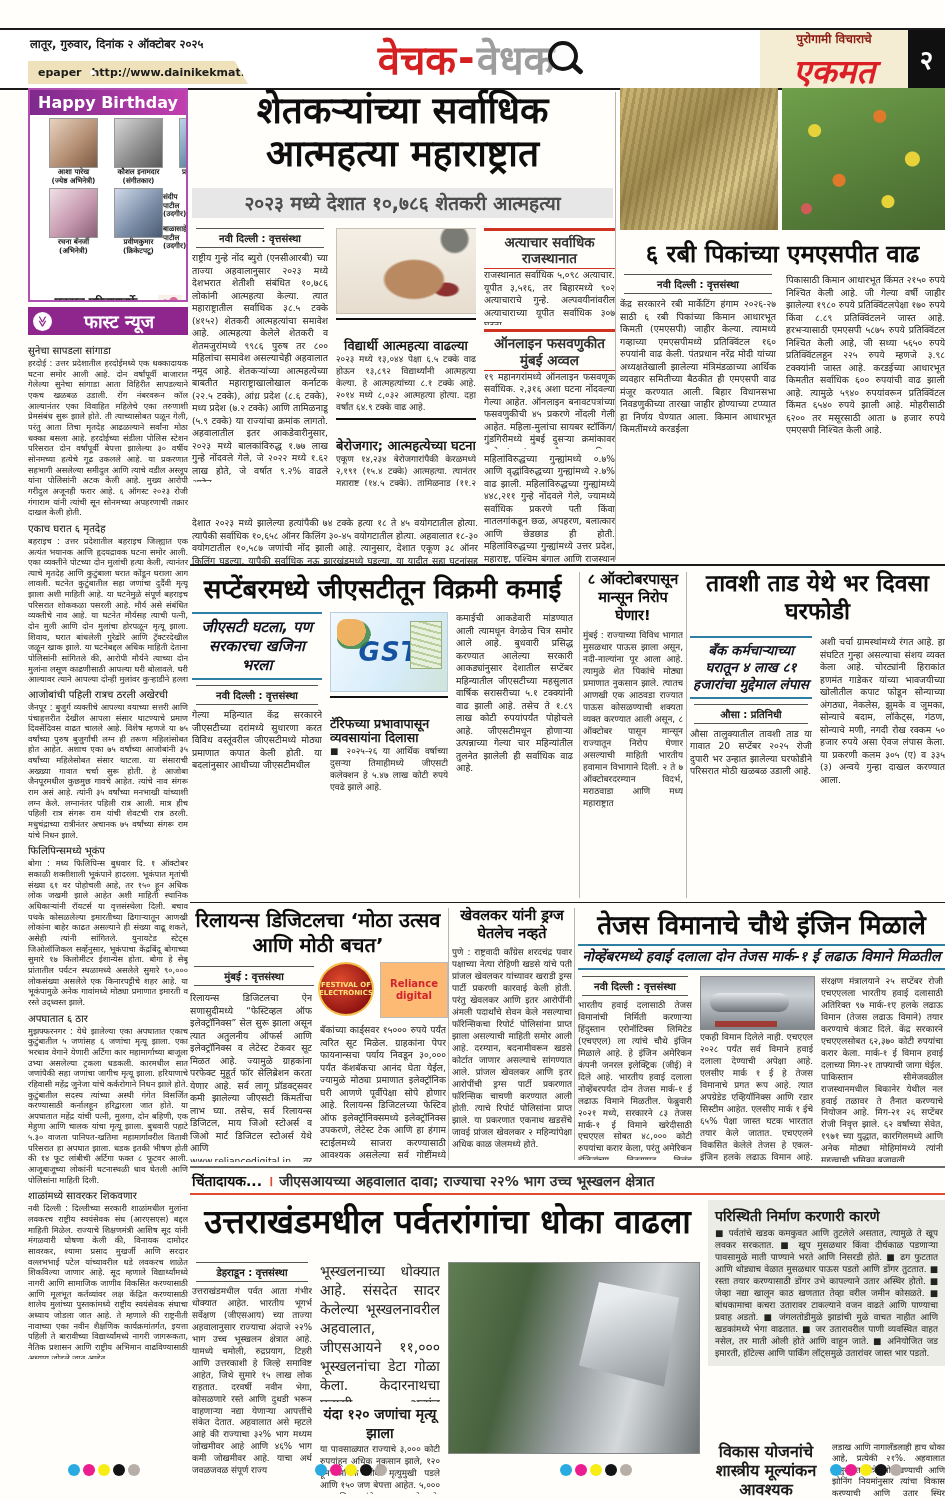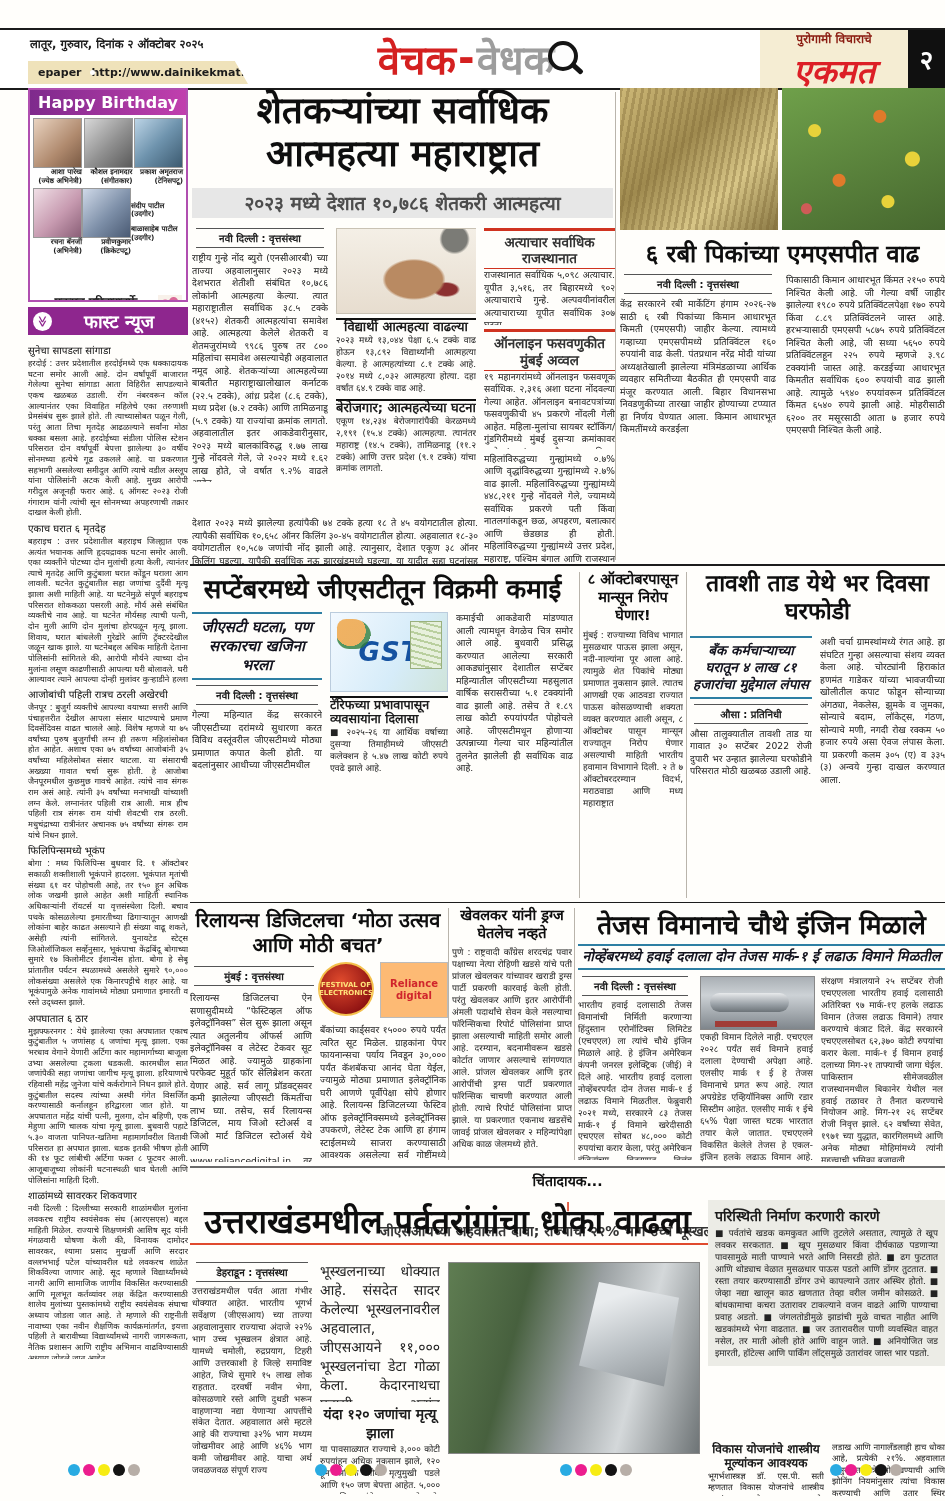--- a/index.html
+++ b/index.html
@@ -25,21 +25,21 @@
   .magnifier .lens{position:absolute;left:2px;top:2px;width:22px;height:22px;border:4px solid #141414;border-radius:50%;background:rgba(250,250,250,.4);}
   .magnifier .handle{position:absolute;left:24px;top:27px;width:14px;height:5px;background:#141414;border-radius:2px;transform:rotate(42deg);}
   .brandbox{left:760px;top:0;width:148px;height:58px;background:#f5edd3;display:flex;flex-direction:column;align-items:center;justify-content:space-between;}
   .brand-tag{font-size:12px;font-weight:bold;color:#8b1d12;}
   .brand-name{font-size:33px;font-weight:900;font-style:italic;color:#dc1f26;line-height:1;}
   .pagenum{left:908px;top:0;width:37px;height:58px;background:#101010;color:#fff;font-size:26px;font-weight:bold;display:flex;align-items:center;justify-content:center;}
   
   .bday{left:28px;top:88px;width:160px;height:214px;border:2px solid #b04fb0;background:#fff;box-sizing:border-box;overflow:hidden;}
   .bday-hd{height:25px;background:linear-gradient(90deg,#7e2a8c,#c13fae);color:#fff;font-size:16px;font-weight:bold;display:flex;align-items:center;justify-content:center;}
   .bd-row{display:flex;justify-content:space-between;padding:3px 3px 0 3px;}
-  .bd-cell{width:49px;text-align:right;}
+  .bd-cell{width:49px;text-align:center;margin-left:16px;}
   .bd-photo{width:47px;height:48px;margin:0 auto;border:1px solid #999;}
   .f1{background:linear-gradient(135deg,#e9d3c0,#b08a6e 60%,#7a5a44);}
   .f2{background:linear-gradient(135deg,#d8d8d8,#8f8f8f 55%,#5a5a5a);}
   .f3{background:linear-gradient(135deg,#bcd4e6,#6e93ad 50%,#3c5a70);}
   .f4{background:linear-gradient(135deg,#f0dfe6,#c79ab0 55%,#8a5f77);}
   .f5{background:linear-gradient(135deg,#cfd9e8,#7d8fa8 55%,#4a5a73);}
   .bd-name{font-size:7.2px;font-weight:bold;line-height:1.2;}
   .bd-side{width:52px;display:flex;flex-direction:column;justify-content:center;gap:6px;}
   .bd-greet{display:flex;align-items:flex-start;padding:2px 4px;margin-top:37px;}
   .bd-greet-txt{font-size:12px;font-weight:bold;line-height:1.25;flex:1;text-align:center;}
@@ -80,26 +80,26 @@
   .ph-gst::after{content:"";position:absolute;right:5px;top:8px;width:30px;height:46px;background:repeating-linear-gradient(15deg,#e7f0dc 0 4px,#b9cf9e 4px 6px);border:1px solid #9ab07e;}
   .ph-engine{background:linear-gradient(180deg,#a9afb4 0%,#cdd2d6 35%,#7f868c 100%);position:relative;border:1px solid #888;}
   .ph-engine::before{content:"";position:absolute;left:8%;top:30%;width:70%;height:38%;border-radius:10px;background:linear-gradient(180deg,#e8eaec,#9aa1a7 60%,#6c7378);}
   .ph-engine::after{content:"";position:absolute;left:12%;bottom:4%;width:55%;height:12%;background:#a03c36;}
   .ph-landslide{background:
      linear-gradient(105deg,#5f7d52 0%,#47603e 28%,#9aa0a2 52%,#d4d8da 72%,#6e7476 100%);
      border:1px solid #888;position:relative;}
   .ph-landslide::before{content:"";position:absolute;right:8%;top:10%;width:40%;height:55%;background:linear-gradient(160deg,#e9ecee 20%,#b9bfc3 60%,#8c9296);clip-path:polygon(20% 0,100% 15%,85% 100%,0 80%);}
   
   .graybar{background:#e7e7e7;color:#4d4d4d;font-size:19px;font-weight:800;display:flex;align-items:center;justify-content:center;}
-  .boxtitle{font-size:13px;font-weight:800;text-align:center;line-height:1.15;border-top:2px solid #111;padding-top:0;margin-top:4px;}
+  .boxtitle{font-size:13px;font-weight:800;text-align:center;line-height:1.15;border-top:2px solid #111;padding-top:19px;margin-top:4px;}
   .redbox-t{border-top:3px solid #d03320;font-size:13.5px;font-weight:800;text-align:center;line-height:1.2;padding:3px 0 2px 0;border-bottom:1px solid #d03320;color:#333;}
   .tealbox-t{border-top:2px solid #2e7fa3;border-bottom:2px solid #2e7fa3;font-size:15px;font-weight:800;text-align:center;line-height:1.25;padding:4px 0;color:#14141f;font-style:italic;}
   .yellowbar{background:#ffe90a;font-size:16px;font-weight:800;display:flex;align-items:center;padding-left:5px;color:#111;}
   .graybox{background:#ecece6;padding:6px 7px;box-sizing:border-box;}
-  .kicker{border-top:2px solid #6a6a6a;border-bottom:2px solid #e04a2e;display:flex;align-items:center;gap:6px;font-size:14px;padding:3px 2px;flex-direction:column;}
+  .kicker{border-top:2px solid #6a6a6a;border-bottom:2px solid #e04a2e;display:flex;align-items:center;gap:6px;font-size:14px;padding:3px 2px;}
   .kick-label{font-weight:900;color:#101010;}
   .kick-sep{color:#e04a2e;font-weight:900;}
   
   .badge-fest{width:56px;height:54px;border-radius:50%;background:radial-gradient(circle at 40% 35%,#e04b2d,#8e1212 75%);color:#ffe27a;font-size:7px;font-weight:900;text-align:center;display:flex;align-items:center;justify-content:center;line-height:1.2;padding:2px;box-sizing:border-box;border:2px solid #f4c04c;}
   .badge-rel{width:66px;height:54px;background:#fdba74;border:1px solid #bbb;color:#d0252c;font-size:10px;font-weight:900;display:flex;align-items:center;justify-content:center;text-align:center;line-height:1.2;}
   
   .dots{display:flex;gap:3px;}
   .dot{width:12px;height:12px;border-radius:50%;}
   .dc1{background:#29abe2;} .dc2{background:#ec1d8e;} .dc3{background:#f7ec13;} .dc4{background:#141414;} .dc5{background:#b7aea7;}
 </style>
@@ -261,21 +261,21 @@
   <section class="abs" style="left:583px;top:570px;width:100px;height:330px;overflow:hidden">
     <div class="headline" style="font-size:14.5px;line-height:1.25">८ ऑक्टोबरपासून मान्सून निरोप घेणार!</div>
     <div class="body-txt" style="font-size:8.8px;margin-top:6px;max-height:260px">मुंबई : राज्याच्या विविध भागात मुसळधार पाऊस झाला असून, नदी-नाल्यांना पूर आला आहे. त्यामुळे शेत पिकांचे मोठ्या प्रमाणात नुकसान झाले. त्यातच आणखी एक आठवडा राज्यात पाऊस कोसळण्याची शक्यता व्यक्त करण्यात आली असून, ८ ऑक्टोबर पासून मान्सून राज्यातून निरोप घेणार असल्याची माहिती भारतीय हवामान विभागाने दिली. २ ते ७ ऑक्टोबरदरम्यान विदर्भ, मराठवाडा आणि मध्य महाराष्ट्रात</div>
   </section>
 
   <section class="abs" style="left:690px;top:570px;width:255px;height:330px">
     <div class="abs headline" style="left:0;top:0;width:255px;font-size:23px;line-height:1.2">तावशी ताड येथे भर दिवसा घरफोडी</div>
     <div class="abs" style="left:0;top:66px;width:122px;height:262px;overflow:hidden">
       <div class="tealbox-t" style="font-size:13.5px">बँक कर्मचाऱ्याच्या घरातून ४ लाख ८१ हजारांचा मुद्देमाल लंपास</div>
       <div class="byline" style="margin-top:5px">औसा : प्रतिनिधी</div>
-      <div class="body-txt" style="max-height:150px">औसा तालुक्यातील तावशी ताड या गावात ३० सप्टेंबर 2022 रोजी दुपारी भर उन्हात झालेल्या घरफोडीने परिसरात मोठी खळबळ उडाली आहे.</div>
+      <div class="body-txt" style="max-height:150px">औसा तालुक्यातील तावशी ताड या गावात 20 सप्टेंबर २०२५ रोजी दुपारी भर उन्हात झालेल्या घरफोडीने परिसरात मोठी खळबळ उडाली आहे.</div>
     </div>
     <div class="abs body-txt" style="left:130px;top:66px;width:125px;height:262px">अशी चर्चा ग्रामस्थांमध्ये रंगत आहे. हा संघटित गुन्हा असल्याचा संशय व्यक्त केला आहे. चोरट्यांनी हिराकांत हणमंत गाडेकर यांच्या भावजयीच्या खोलीतील कपाट फोडून सोन्याच्या अंगठ्या, नेकलेस, झुमके व जुमका, सोन्याचे बदाम, लॉकेट्स, गंठण, सोन्याचे मणी, नगदी रोख रक्कम ५० हजार रुपये असा ऐवज लंपास केला. या प्रकरणी कलम ३०५ (ए) व ३३५ (३) अन्वये गुन्हा दाखल करण्यात आला.</div>
   </section>
 
   <div class="vsep" style="left:579px;top:572px;height:326px"></div>
   <div class="vsep" style="left:686px;top:572px;height:326px"></div>
   <div class="hsep" style="left:190px;top:902px;width:755px;height:1px"></div>
 
   <section class="abs" style="left:190px;top:906px;width:256px;height:256px">
     <div class="abs headline" style="left:0;top:2px;width:256px;font-size:20px;line-height:1.25">रिलायन्स डिजिटलचा ‘मोठा उत्सव आणि मोठी बचत’</div>
@@ -321,21 +321,21 @@
       <div class="body-txt" style="font-size:14px;max-height:140px">भूस्खलनाच्या धोक्यात आहे. संसदेत सादर केलेल्या भूस्खलनावरील अहवालात, जीएसआयने ११,००० भूस्खलनांचा डेटा गोळा केला. केदारनाथचा प्रवासी अत्यंत धोकादायक बनला आहे. रुद्रप्रयाग जिल्ह्यात, महामार्गावर आधीच ५१ धोका क्षेत्रे तयार करण्यात आली आहेत, त्यापैकी १३ या वर्षीच्या पावसाळ्यात तयार करण्यात आल्या आहेत.</div>
       <div class="b center" style="font-size:14px;margin:2px 0">यंदा १२० जणांचा मृत्यू झाला</div>
       <div class="body-txt" style="font-size:8.8px;max-height:74px">या पावसाळ्यात राज्याचे ३,००० कोटी रुपयांहून अधिक नुकसान झाले, १२० हून अधिक लोक मृत्युमुखी पडले आणि १५० जण बेपत्ता आहेत. ५,००० हून अधिक घरांचे नुकसान झाले आहे. तज्ज्ञांचे म्हणणे आहे</div>
     </div>
     <div class="abs ph-landslide" style="left:258px;top:96px;width:250px;height:190px"></div>
     <div class="abs graybox" style="left:518px;top:34px;width:237px;height:166px;overflow:hidden">
       <div class="b" style="font-size:14px;margin-bottom:3px">परिस्थिती निर्माण करणारी कारणे</div>
       <div class="body-txt" style="font-size:8.8px;max-height:200px">■ पर्वतांचे खडक कमकुवत आणि तुटलेले असतात, त्यामुळे ते खूप लवकर सरकतात. ■ खूप मुसळधार किंवा दीर्घकाळ पडणाऱ्या पावसामुळे माती पाण्याने भरते आणि निसरडी होते. ■ ढग फुटतात आणि थोड्याच वेळात मुसळधार पाऊस पडतो आणि डोंगर तुटतात. ■ रस्ता तयार करण्यासाठी डोंगर उभे कापल्याने उतार अस्थिर होतो. ■ जेव्हा नद्या खालून काठ खणतात तेव्हा वरील जमीन कोसळते. ■ बांधकामाचा कचरा उतारावर टाकल्याने वजन वाढते आणि पाण्याचा प्रवाह अडतो. ■ जंगलतोडीमुळे झाडांची मुळे वाचत नाहीत आणि खडकांमध्ये भेगा वाढतात. ■ जर उतारावरील पाणी व्यवस्थित वाहत नसेल, तर माती ओली होते आणि वाहून जाते. ■ अनियोजित जड इमारती, हॉटेल्स आणि पार्किंग लॉट्समुळे उतारांवर जास्त भार पडतो.</div>
     </div>
     <div class="abs" style="left:518px;top:276px;width:116px;height:54px;overflow:hidden">
-      <div class="b center" style="font-size:12px;line-height:1.2">विकास योजनांचे शास्त्रीय मूल्यांकन आवश्यक</div>
+      <div class="b center" style="font-size:16px;line-height:1.2">विकास योजनांचे शास्त्रीय मूल्यांकन आवश्यक</div>
       <div class="body-txt" style="font-size:8.4px">भूगर्भशास्त्रज्ञ डॉ. एस.पी. सती म्हणतात विकास योजनांचे शास्त्रीय मूल्यांकन करणे आवश्यक आहे. हिमाचल प्रदेशचा २१% भाग भूस्खलनाच्या उच्च धोक्यात आहे.</div>
     </div>
     <div class="abs body-txt" style="left:642px;top:276px;width:113px;height:54px;font-size:8.4px">लडाख आणि नागालँडलाही हाच धोका आहे, प्रत्येकी २१%. अहवालात असुरक्षित क्षेत्रे ओळखण्याची आणि झोनिंग नियमांनुसार त्यांचा विकास करण्याची आणि उतार स्थिर करण्यासाठी उपाययोजना करण्याची शिफारस केली आहे.</div>
   </section>
 
   <div class="abs dots" style="left:68px;top:1464px">
     <span class="dot dc1"></span>
       <span class="dot dc2"></span>
       <span class="dot dc3"></span>
       <span class="dot dc4"></span>

